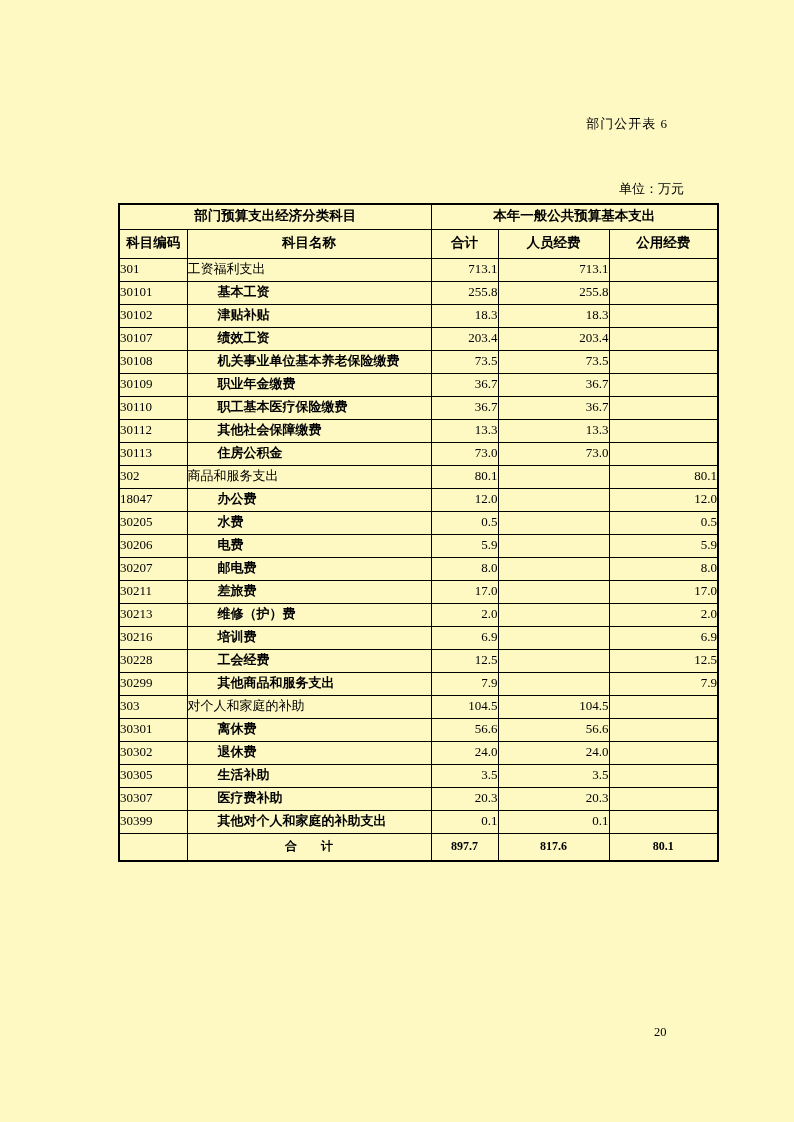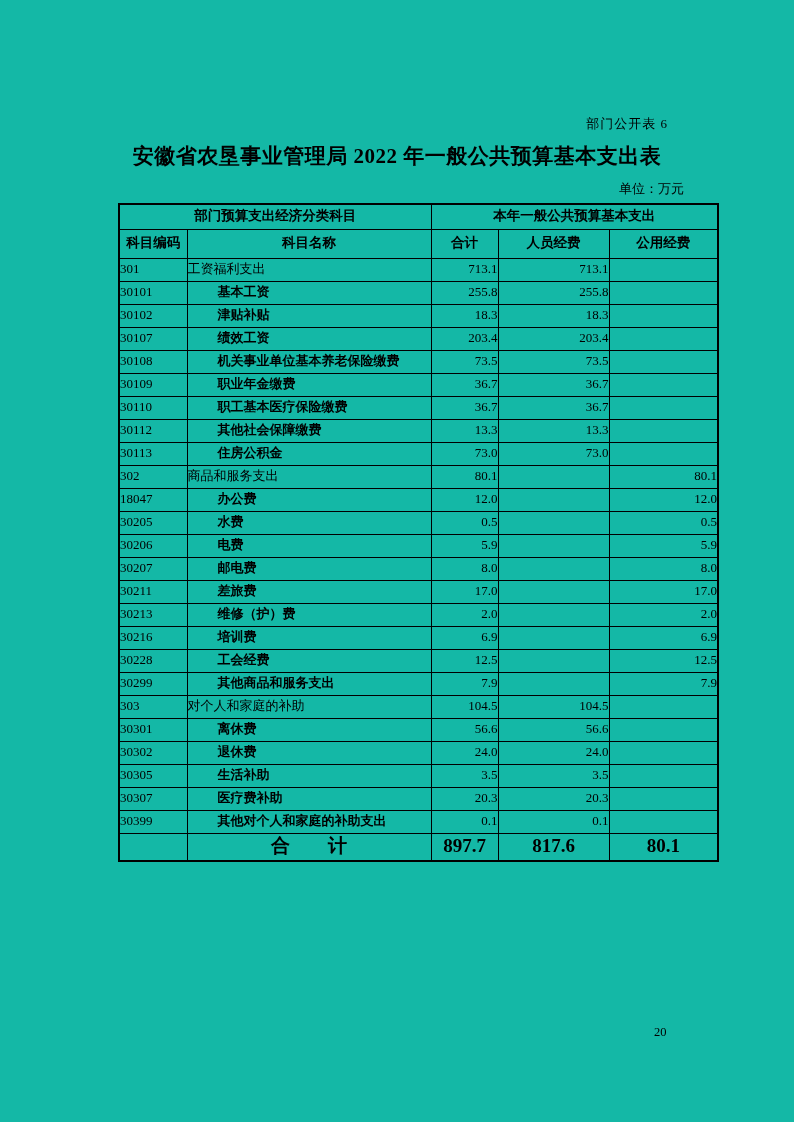--- a/index.html
+++ b/index.html
@@ -5,21 +5,21 @@
   html, body {
     margin: 0;
     padding: 0;
     background: #e8e8e8;
   }
   .page {
     position: relative;
     width: 794px;
     height: 1122px;
     margin: 0 auto;
-    background: #14b8a6;
+    background: #fef9c3;
     font-family: "Liberation Serif", "DejaVu Serif", serif;
     color: #000000;
     overflow: hidden;
   }
   .doc-label {
     position: absolute;
     top: 115px;
     right: 126px;
     font-size: 13px;
     letter-spacing: 1px;
@@ -70,38 +70,37 @@
   }
   tr.data-row { height: 23px; margin-top: 19px; }
   td.code { text-align: left; padding-left: 6px; }
   td.name { text-align: left; padding-left: 12px; }
   tr.level-2 td.code { }
   tr.level-2 td.name { padding-left: 30px; font-weight: bold; }
   td.num { text-align: right; padding-right: 6px; }
   tr.total-row { height: 28px; }
   tr.total-row td {
     font-weight: bold;
-    font-size: 19px;
+    font-size: 12px;
     text-align: center;
   }
   .page-number {
     position: absolute;
     top: 1025px;
     left: 654px;
     font-size: 12.5px;
   }
 </style>
 </head>
 <body>
 
 <div class="page">
 
   <div class="doc-label">部门公开表 6</div>
 
-  <div class="page-title">安徽省农垦事业管理局 2022 年一般公共预算基本支出表</div>
 
   <div class="unit-label">单位：万元</div>
 
   <table class="budget">
     <colgroup>
       <col style="width:68px">
       <col style="width:244px">
       <col style="width:67px">
       <col style="width:111px">
       <col style="width:109px">

